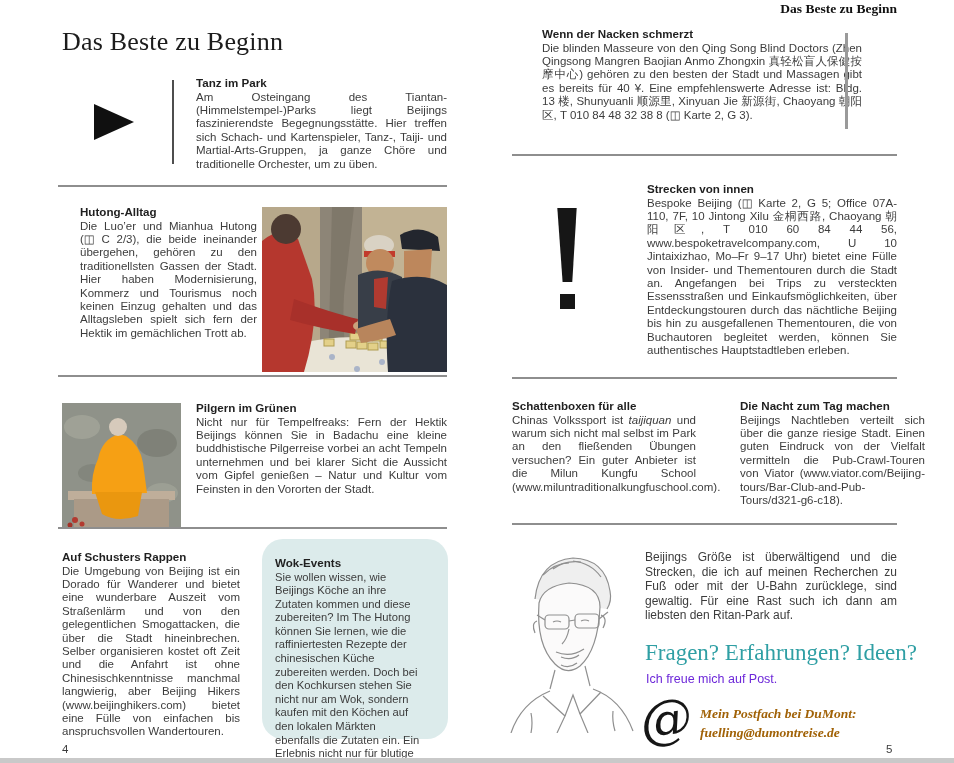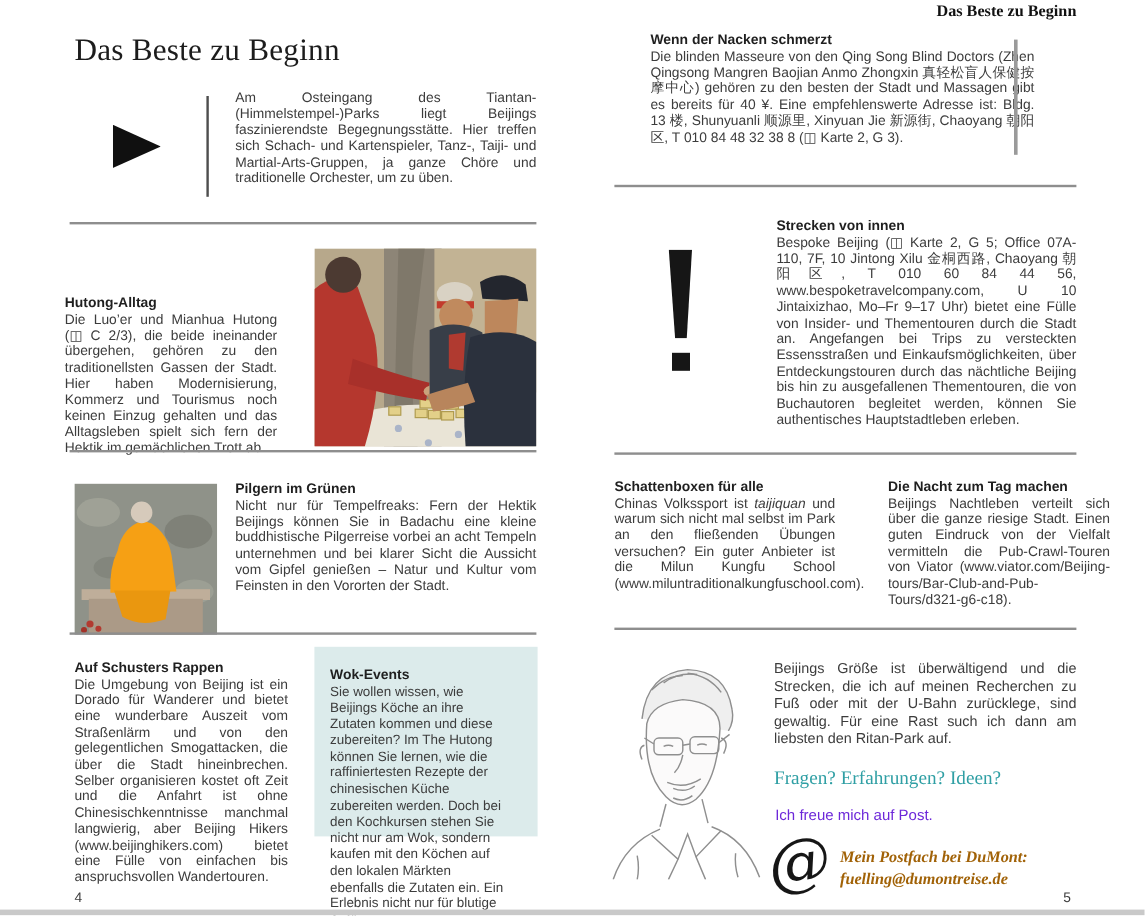--- a/index.html
+++ b/index.html
@@ -22,45 +22,46 @@
   .vbar-dark { width:2px; background:#4e4e4e; }
   .vbar-gray { width:3px; background:#9a9a9a; }
 
   
   .play-tri { width:40px; height:36px; background:#101010; clip-path:polygon(0 0,100% 50%,0 100%); }
   .excl-bar { width:22px; height:74px; background:#161616; clip-path:polygon(6% 0,94% 0,74% 100%,30% 100%); }
   .excl-dot { width:15px; height:15px; background:#161616; }
   .at-glyph { font-family:"DejaVu Serif", serif; font-style:italic; font-size:52px; color:#161616; transform:rotate(-8deg); line-height:1; }
 
   
-  .wok-box { width:186px; height:158px; background:#dcebeb; padding:17px 28px 0 13px; }
-
-  
-  .cta { font-family:"Liberation Serif", serif; font-weight:400; font-size:16px; color:#2f9fa4; }
+  .wok-box { width:186px; height:200px; background:#dcebeb; padding:17px 28px 0 13px;border-radius:21px; }
+
+  
+  .cta { font-family:"Liberation Serif", serif; font-weight:400; font-size:23px; color:#2f9fa4; }
   .post-line { font-size:12.5px; color:#6d28d9; }
   .mailbox { font-family:"Liberation Serif", serif; font-style:italic; font-weight:700; font-size:13.5px; line-height:19px; color:#a16207; }
 
   .photo { display:block; }
   .bottom-edge { left:0; top:758px; width:954px; height:5px; background:#c9c9c9; }
 </style>
 </head>
 <body>
 
 <div id="canvas">
 
   <div class="abs book-title" style="left:62px; top:27px;">Das Beste zu Beginn</div>
 
   <div class="abs play-tri" style="left:94px; top:104px;"></div>
   <div class="abs vbar-dark" style="left:172px; top:80px; height:84px;"></div>
   <div class="abs sec" style="left:196px; top:76px; width:251px;">
+    <h4>Tanz im Park</h4>
     <p>Am Osteingang des Tiantan-(Himmelstempel-)Parks liegt Beijings faszinierendste Begegnungsstätte. Hier treffen sich Schach- und Kartenspieler, Tanz-, Taiji- und Martial-Arts-Gruppen, ja ganze Chöre und traditionelle Orchester, um zu üben.</p>
   </div>
   <div class="abs hrule" style="left:58px; top:185px; width:389px;"></div>
 
-  <div class="abs sec" style="left:54px; top:205px; width:177px;margin-top:41px;">
+  <div class="abs sec" style="left:80px; top:205px; width:177px;">
     <h4>Hutong-Alltag</h4>
     <p>Die Luo’er und Mianhua Hutong (◫ C 2/3), die beide ineinander übergehen, gehören zu den traditionellsten Gassen der Stadt. Hier haben Modernisierung, Kommerz und Tourismus noch keinen Einzug gehalten und das Alltagsleben spielt sich fern der Hektik im gemächlichen Trott ab.</p>
   </div>
   <svg class="abs photo" style="left:262px; top:207px;" width="185" height="165" viewBox="0 0 185 165">
     <rect width="185" height="165" fill="#b7a88b"></rect>
     <rect x="58" y="0" width="48" height="165" fill="#8d8577"></rect>
     <rect x="100" y="0" width="85" height="120" fill="#c2b394"></rect>
     <path d="M70 0 L92 0 L84 70 Q78 110 86 165 L66 165 Z" fill="#7c7466" opacity="0.8"></path>
     <ellipse cx="95" cy="160" rx="90" ry="30" fill="#e9e4d6"></ellipse>
     <circle cx="70" cy="150" r="3" fill="#aab4c8"></circle>

